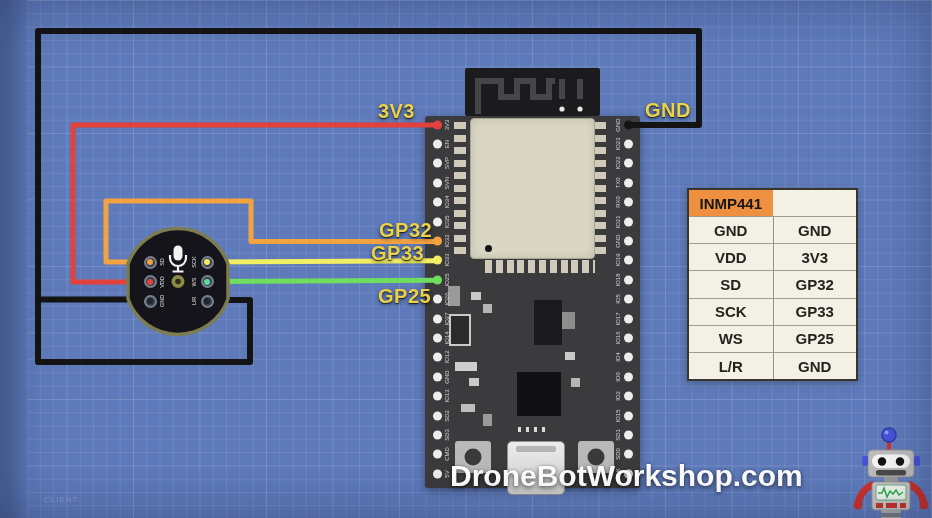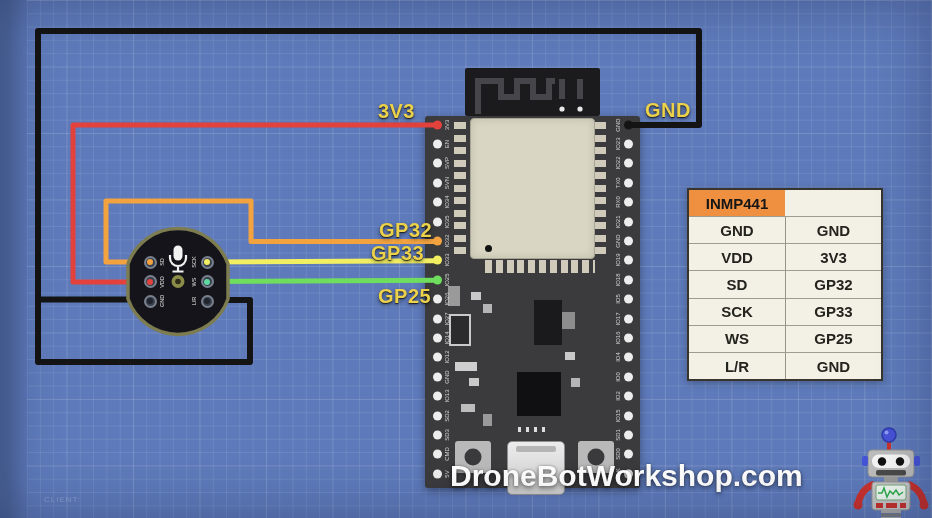--- a/index.html
+++ b/index.html
@@ -68,21 +68,21 @@
   
   .netlabel{position:absolute;z-index:10;font-weight:bold;font-size:20px;color:#ecd24a;
     text-shadow:0 1px 1px rgba(20,20,20,.85),0 2px 4px rgba(0,0,0,.5);letter-spacing:.5px;}
   .nl-3v3{left:371px;top:100px;width:44px;text-align:right;}
   .nl-gnd{left:645px;top:99px;}
   .nl-gp32{left:379px;top:219px;width:50px;text-align:right;}
   .nl-gp33{left:371px;top:242px;width:50px;text-align:right;}
   .nl-gp25{left:378px;top:285px;width:50px;text-align:right;}
 
   
-  .ptable{position:absolute;left:687px;top:188px;width:196px;z-index:10;background:#f3f0e5;
+  .ptable{position:absolute;left:687px;top:188px;width:171px;z-index:10;background:#f3f0e5;
     border:2px solid #38352e;box-sizing:border-box;box-shadow:0 2px 8px rgba(0,0,0,.25);}
   .t-head,.t-row{display:grid;grid-template-columns:1fr 1fr;}
   .t-head > div{height:26px;background:#ef9040;display:flex;align-items:center;justify-content:center;
     font-size:15px;font-weight:bold;color:#161616;}
   .t-row > div{height:26.2px;display:flex;align-items:center;justify-content:center;
     font-size:15px;font-weight:bold;color:#24241f;border-top:1px solid rgba(90,86,74,.55);}
   .t-head > div:nth-child(2),.t-row > div:nth-child(2){border-left:1px solid rgba(90,86,74,.6);}
 
   
   .wm{position:absolute;left:450px;top:459px;z-index:20;font-size:30px;font-weight:bold;color:#fdfdfd;

